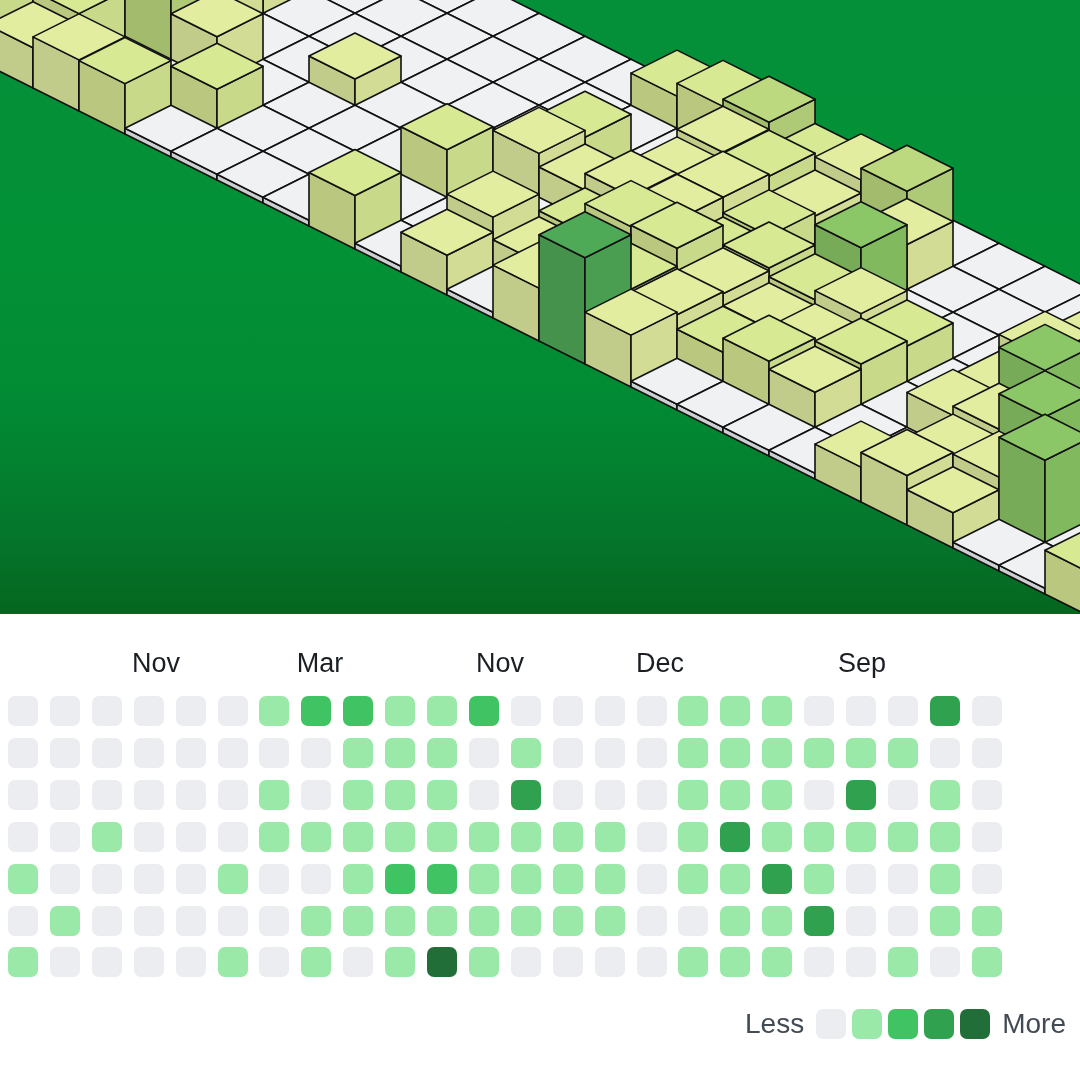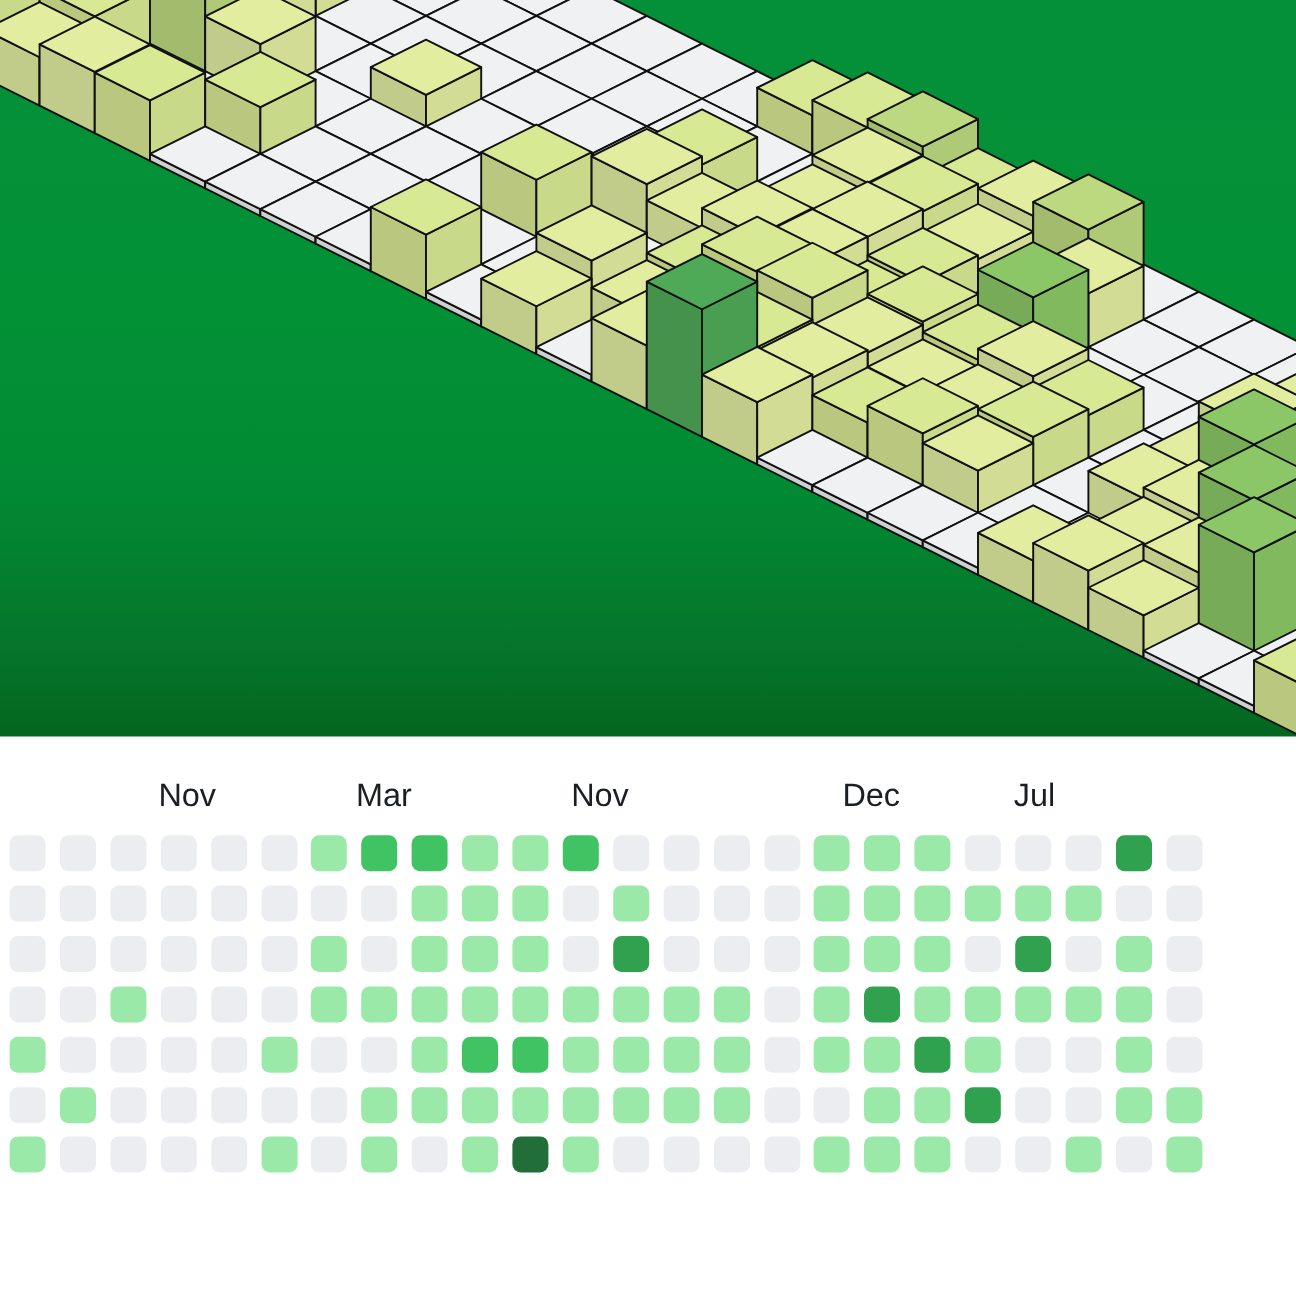--- a/index.html
+++ b/index.html
@@ -1158,22 +1158,22 @@
         </g>
       </svg>
   </div>
 
   <div id="heatmap">
 
     <div id="month-row">
         <span class="month-label" style="left: 156px;">Nov</span>
         <span class="month-label" style="left: 320px;">Mar</span>
         <span class="month-label" style="left: 500px;">Nov</span>
-        <span class="month-label" style="left: 726px;">Dec</span>
-        <span class="month-label" style="left: 862px;">Jul</span>
+        <span class="month-label" style="left: 660px;">Dec</span>
+        <span class="month-label" style="left: 862px;">Sep</span>
       </div>
 
     <div id="grid">
         <div class="cell" style="left: 8px; top: 4px; background: rgb(235, 237, 240);"></div>
         <div class="cell" style="left: 8px; top: 45.9px; background: rgb(235, 237, 240);"></div>
         <div class="cell" style="left: 8px; top: 87.8px; background: rgb(235, 237, 240);"></div>
         <div class="cell" style="left: 8px; top: 129.7px; background: rgb(235, 237, 240);"></div>
         <div class="cell" style="left: 8px; top: 171.6px; background: rgb(155, 233, 168);"></div>
         <div class="cell" style="left: 8px; top: 213.5px; background: rgb(235, 237, 240);"></div>
         <div class="cell" style="left: 8px; top: 255.4px; background: rgb(155, 233, 168);"></div>
@@ -1333,15 +1333,26 @@
         <div class="cell" style="left: 929.8px; top: 255.4px; background: rgb(235, 237, 240);"></div>
         <div class="cell" style="left: 971.7px; top: 4px; background: rgb(235, 237, 240);"></div>
         <div class="cell" style="left: 971.7px; top: 45.9px; background: rgb(235, 237, 240);"></div>
         <div class="cell" style="left: 971.7px; top: 87.8px; background: rgb(235, 237, 240);"></div>
         <div class="cell" style="left: 971.7px; top: 129.7px; background: rgb(235, 237, 240);"></div>
         <div class="cell" style="left: 971.7px; top: 171.6px; background: rgb(235, 237, 240);"></div>
         <div class="cell" style="left: 971.7px; top: 213.5px; background: rgb(155, 233, 168);"></div>
         <div class="cell" style="left: 971.7px; top: 255.4px; background: rgb(155, 233, 168);"></div>
       </div>
 
+    <div id="legend">
+      <span class="legend-text">Less</span>
+      <span id="legend-swatches">
+          <span class="legend-swatch" style="background: rgb(235, 237, 240);"></span>
+          <span class="legend-swatch" style="background: rgb(155, 233, 168);"></span>
+          <span class="legend-swatch" style="background: rgb(64, 196, 99);"></span>
+          <span class="legend-swatch" style="background: rgb(48, 161, 78);"></span>
+          <span class="legend-swatch" style="background: rgb(33, 110, 57);"></span>
+        </span>
+      <span class="legend-text">More</span>
+    </div>
 
   </div>
 </div>
 
 </body></html>

